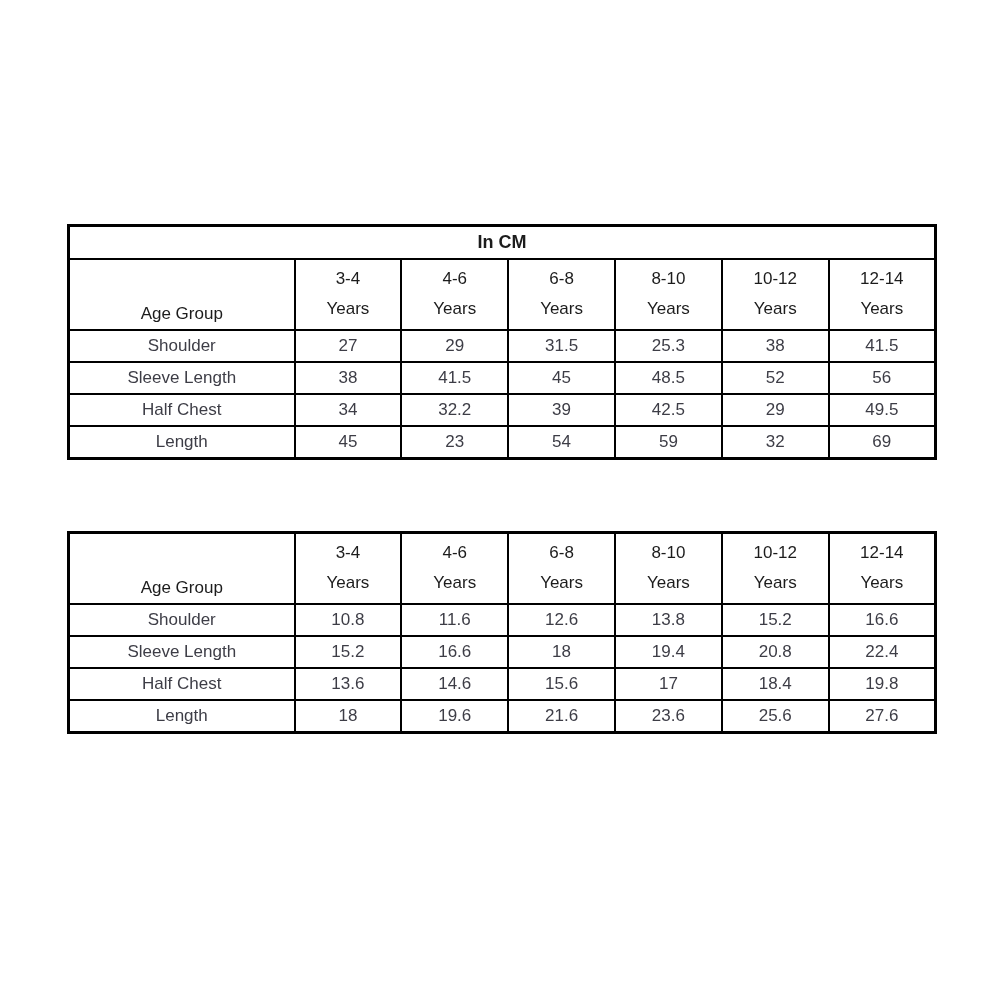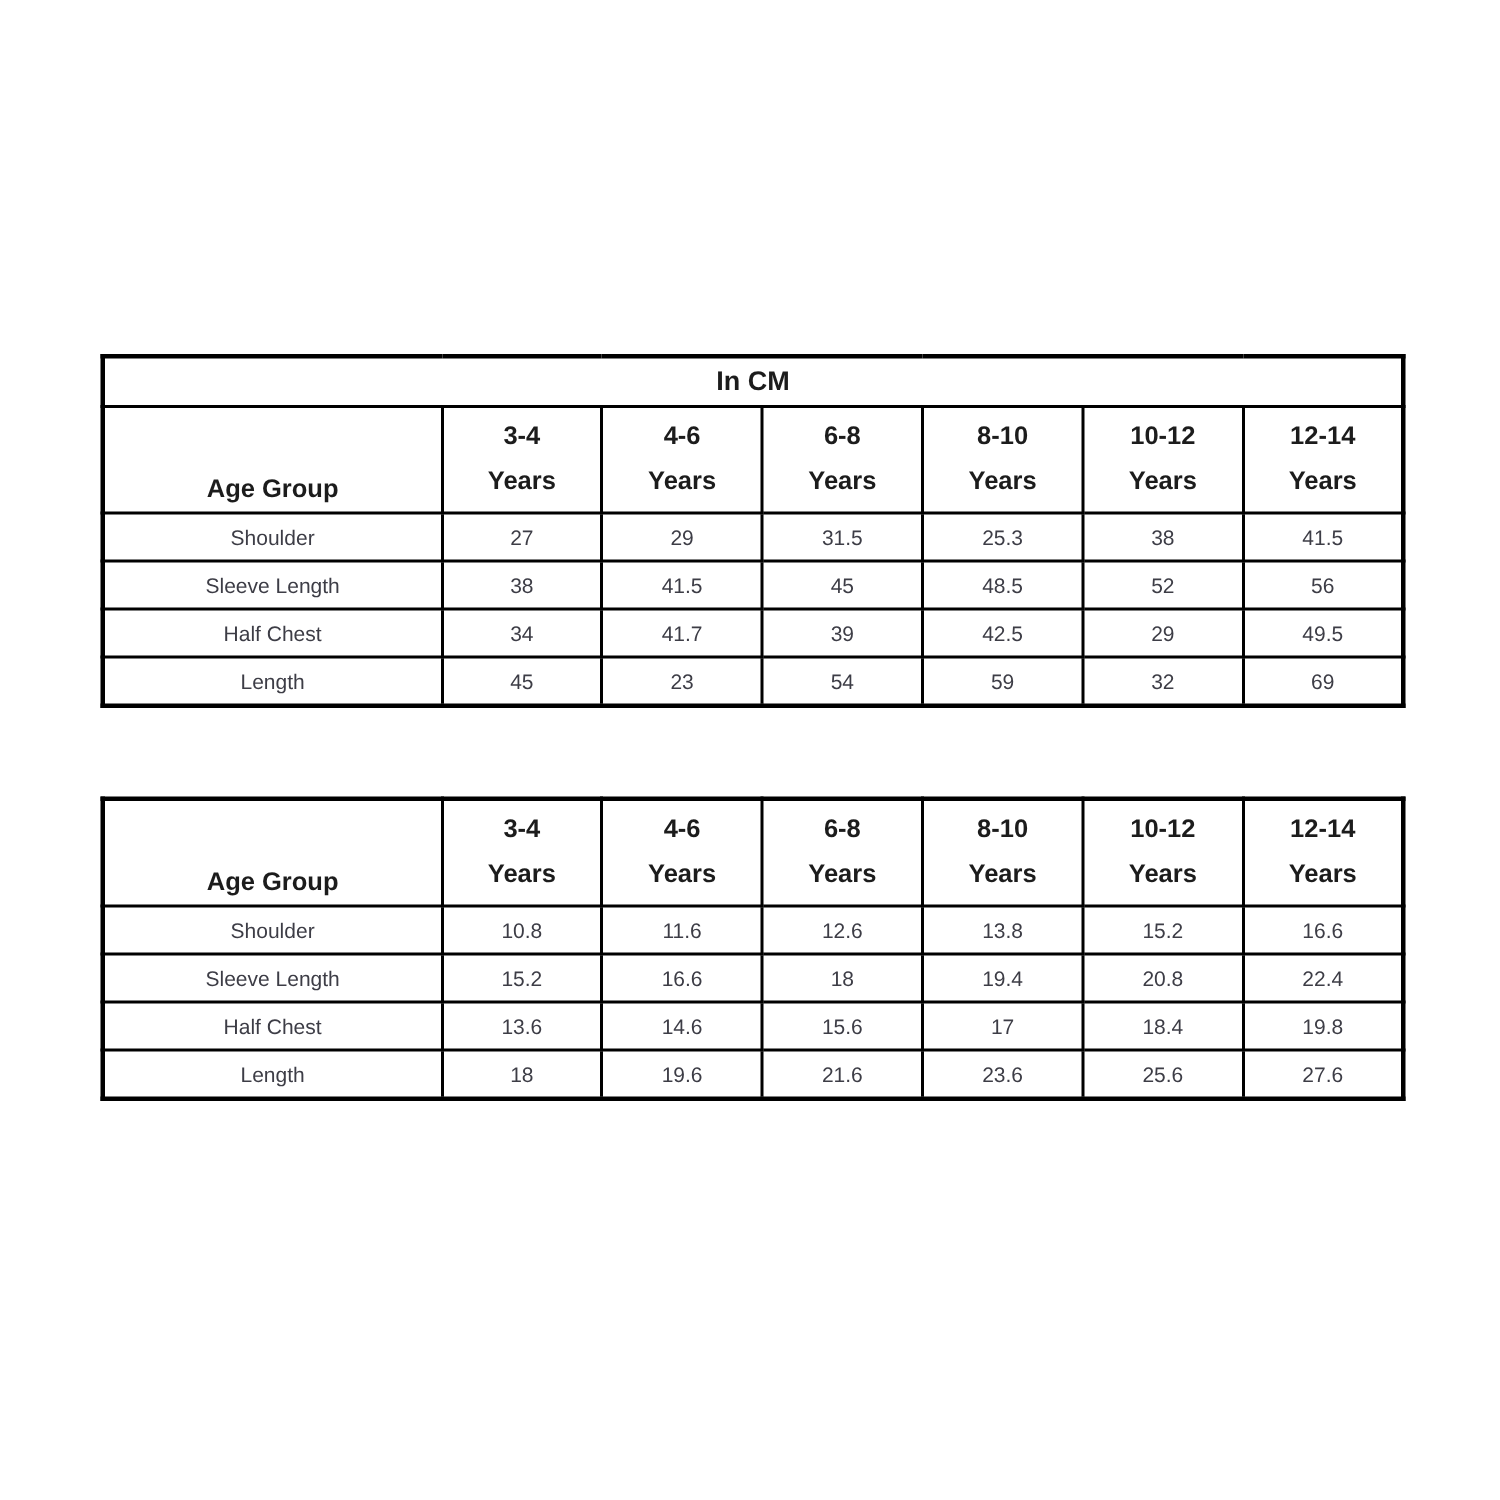--- a/index.html
+++ b/index.html
@@ -12,50 +12,50 @@
     overflow: hidden;
   }
   table.size {
     position: absolute;
     left: 67px;
     width: 870px;
     border-collapse: collapse;
     table-layout: fixed;
     border: 3px solid #000000;
   }
-  .t-cm   { top: 236px; border-radius: 15px; }
+  .t-cm   { top: 224px; border-radius: 15px; }
   .t-inch { top: 531px; }
   col.label-col { width: 226px; }
   th, td {
     border: 2px solid #000000;
     text-align: center;
     padding: 0;
     overflow: hidden;
   }
   tr.title-row th {
     height: 31px;
     font-size: 18px;
     font-weight: bold;
     color: #1c1c1c;
     vertical-align: middle;
   }
   tr.head-row th {
     height: 64px;
     vertical-align: bottom;
     font-size: 17px;
-    font-weight: bold;
+    font-weight: normal;
     color: #1c1c1c;
     padding-bottom: 5px;
     margin-top: 36px;
   }
   tr.head-row th .line { line-height: 30px; }
   th.age-group { padding-bottom: 7px; }
   tbody td {
     height: 30px;
-    font-size: 14px;
+    font-size: 17px;
     color: #3d3d46;
     vertical-align: middle;
   }
 </style>
 </head>
 <body>
 
 <div class="canvas">
 
   <table class="size t-cm">
@@ -110,21 +110,21 @@
         <td>38</td>
         <td>41.5</td>
         <td>45</td>
         <td>48.5</td>
         <td>52</td>
         <td>56</td>
       </tr>
       <tr>
         <td>Half Chest</td>
         <td>34</td>
-        <td>41.7</td>
+        <td>32.2</td>
         <td>39</td>
         <td>42.5</td>
         <td>29</td>
         <td>49.5</td>
       </tr>
       <tr>
         <td>Length</td>
         <td>45</td>
         <td>23</td>
         <td>54</td>

